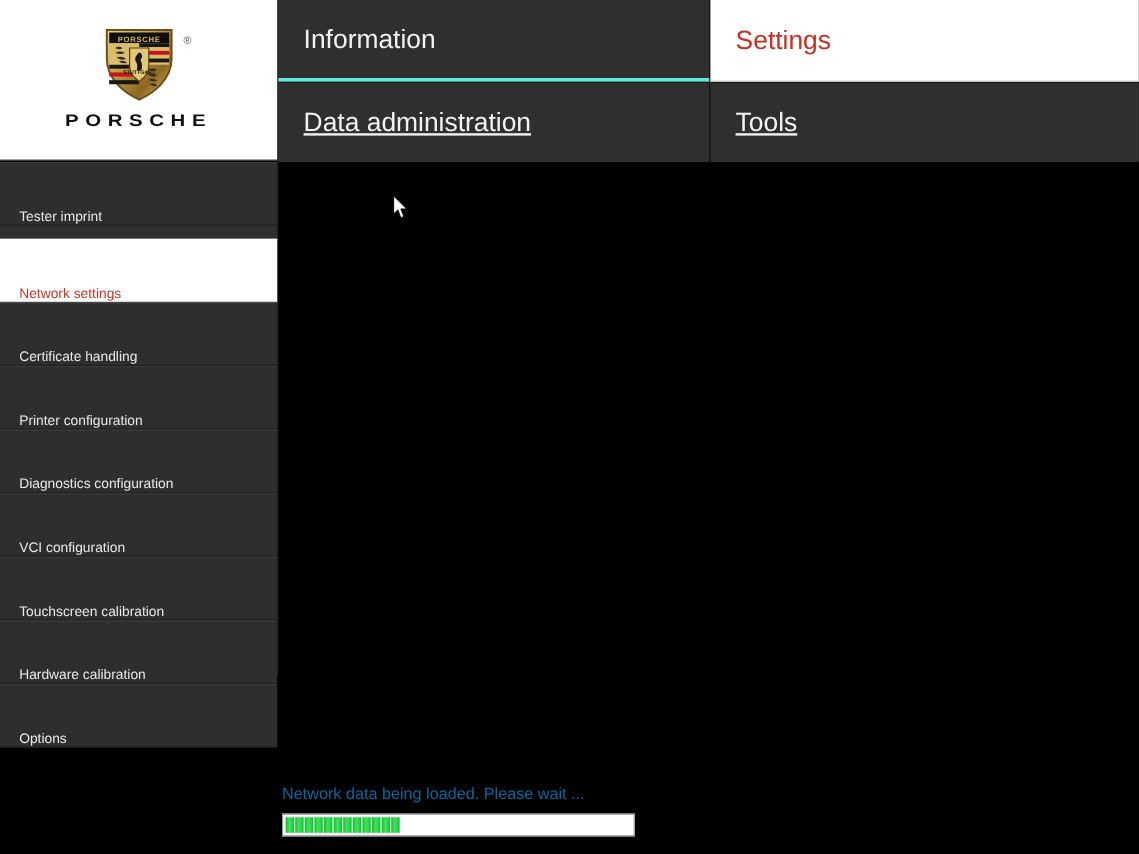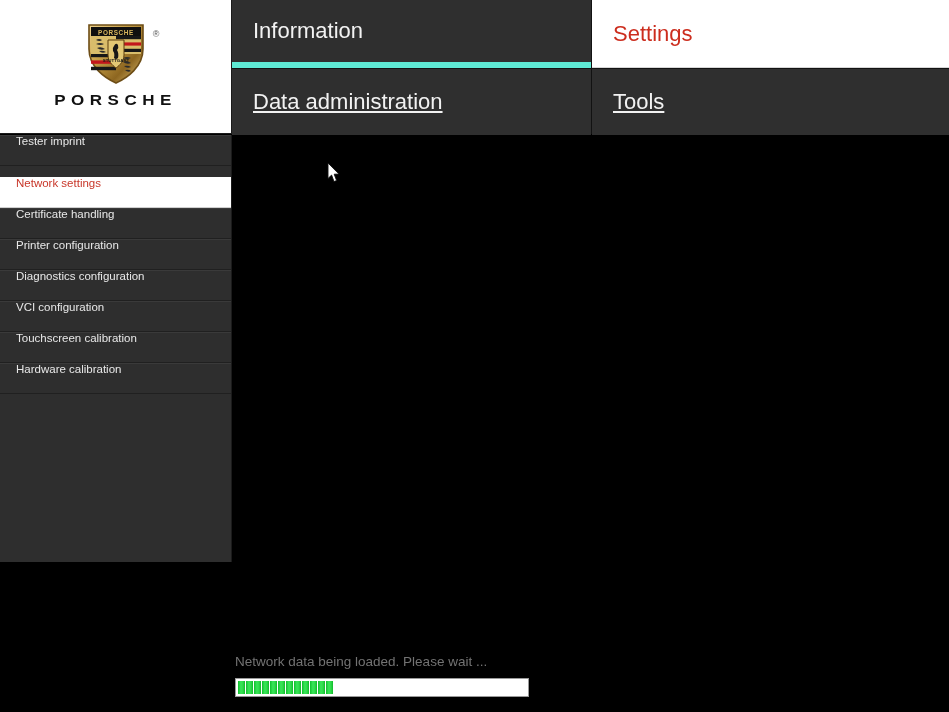--- a/index.html
+++ b/index.html
@@ -81,21 +81,21 @@
     gap: 1px;
   }
   .nav-tile {
     background: #2f2f2f;
     color: #f2f2f2;
     display: flex;
     align-items: center;
     padding-left: 21px;
     font-size: 22px;
     box-sizing: border-box;
-    border-bottom: 6px solid #5eead4;
+    border-bottom: 3px solid #5eead4;
     cursor: pointer;
   }
   .nav-tile.row2 {
     border-bottom: none;
     text-decoration: underline;
   }
   .nav-tile.active {
     background: #ffffff;
     color: #cc2d1e;
     border-bottom: 1px solid #d6d6d6;
@@ -107,24 +107,24 @@
     left: 0;
     top: 135px;
     width: 232px;
     height: 427px;
     background: #2e2e2e;
     box-sizing: border-box;
     border-right: 1px solid #1b1b1b;
   }
   .side-item {
     position: relative;
-    height: 31px;
-    box-sizing: border-box;
-    display: flex;
-    align-items: flex-start;
+    height: 53px;
+    box-sizing: border-box;
+    display: flex;
+    align-items: flex-end;
     padding-left: 16px;
     font-size: 11.5px;
     color: #e8e8e8;
     background: #2e2e2e;
     border-bottom: 1px solid #202020;
     cursor: pointer;
   }
   .side-item::before {
     content: "";
     position: absolute;
@@ -153,21 +153,21 @@
   }
 
   
   .status-block {
     position: absolute;
     left: 235px;
     top: 653px;
     width: 300px;
   }
   .status-text {
-    color: #737373;
+    color: #0369a1;
     font-size: 13.5px;
     line-height: 18px;
     white-space: nowrap;
   }
   .progress-outer {
     margin-top: 7px;
     width: 294px;
     height: 19px;
     background: #ffffff;
     border: 1px solid #9a9a9a;
@@ -289,20 +289,23 @@
     </div>
     <div class="side-item">
       <span>VCI configuration</span>
     </div>
     <div class="side-item">
       <span>Touchscreen calibration</span>
     </div>
     <div class="side-item">
       <span>Hardware calibration</span>
     </div>
+    <div class="side-item">
+      <span>Options</span>
+    </div>
   </nav>
 
   <main class="stage"></main>
 
   <div class="status-block">
     <div class="status-text">Network data being loaded. Please wait ...</div>
     <div class="progress-outer">
       <div class="chunks" id="chunks">
           <div class="chunk"></div>
           <div class="chunk"></div>

